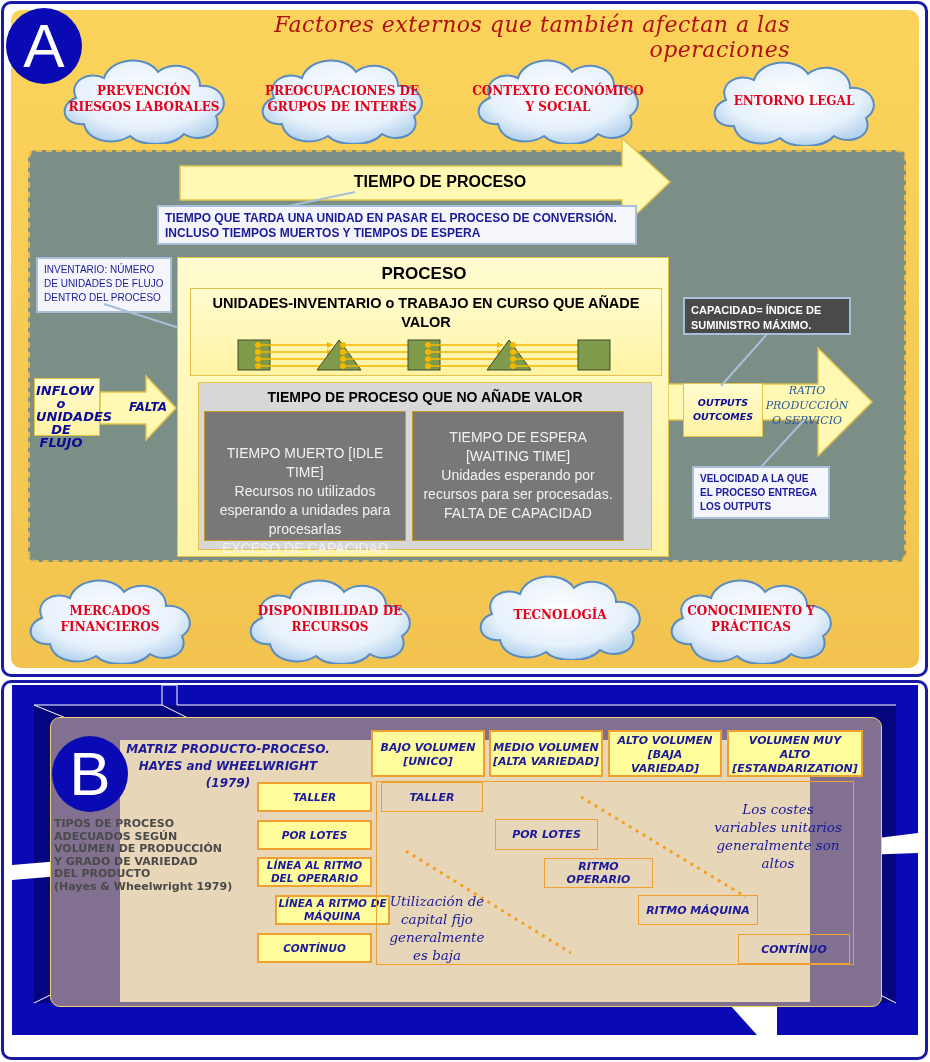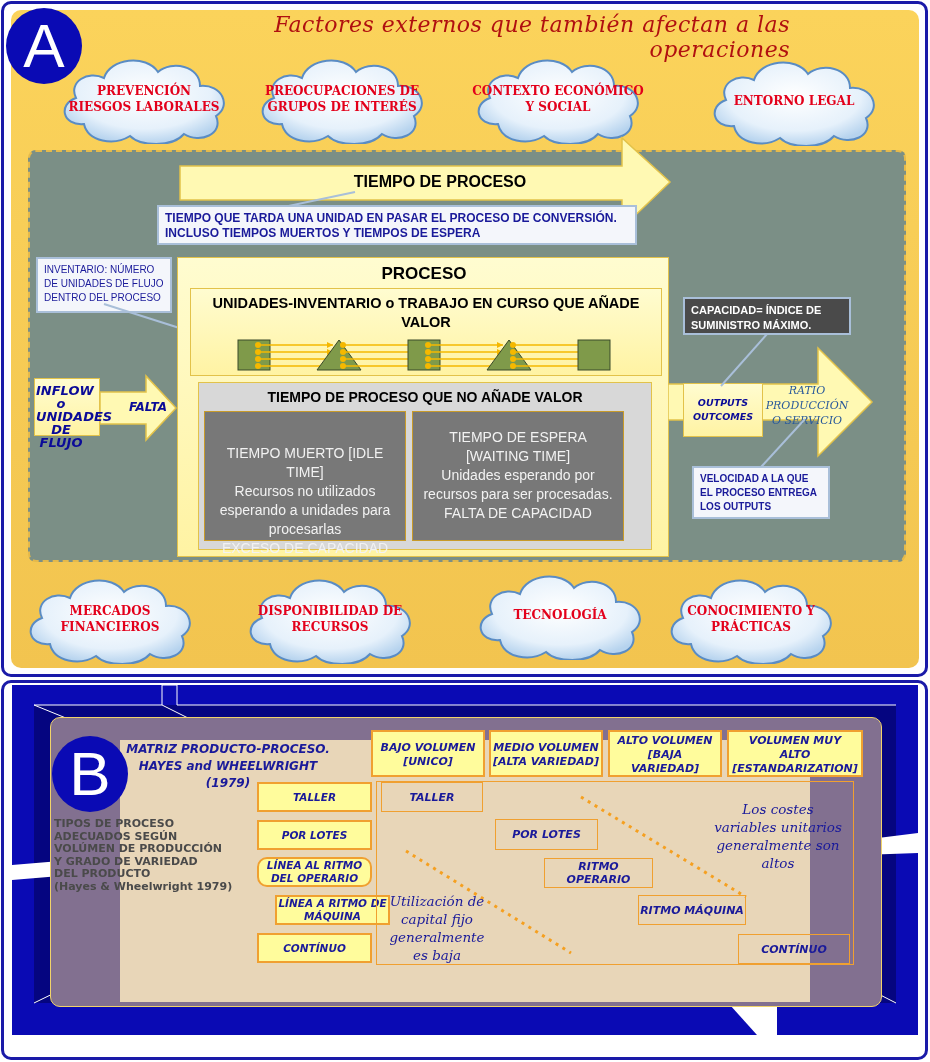--- a/index.html
+++ b/index.html
@@ -314,33 +314,33 @@
     <div class="abs b-head" style="left: 608px; top: 730px; width: 114px; height: 47px; white-space: pre-line; padding-top: 2px;">ALTO VOLUMEN
 [BAJA
 VARIEDAD]</div>
     <div class="abs b-head" style="left: 727px; top: 730px; width: 136px; height: 47px; white-space: pre-line; padding-top: 2px;">VOLUMEN MUY
 ALTO
 [ESTANDARIZATION]</div>
   </div>
 <div id="b-rows">
     <div class="abs b-row" style="left: 257px; top: 782px; width: 115px; height: 30px; white-space: pre-line;">TALLER</div>
     <div class="abs b-row" style="left: 257px; top: 820px; width: 115px; height: 30px; white-space: pre-line;">POR LOTES</div>
-    <div class="abs b-row" style="left: 257px; top: 857px; width: 115px; height: 30px; white-space: pre-line; border-radius: 10px;">LÍNEA AL RITMO
+    <div class="abs b-row" style="left: 257px; top: 857px; width: 115px; height: 30px; white-space: pre-line;">LÍNEA AL RITMO
 DEL OPERARIO</div>
     <div class="abs b-row" style="left: 275px; top: 895px; width: 115px; height: 30px; white-space: pre-line;">LÍNEA A RITMO DE
 MÁQUINA</div>
     <div class="abs b-row" style="left: 257px; top: 933px; width: 115px; height: 30px; white-space: pre-line;">CONTÍNUO</div>
   </div>
 
 <div class="abs" style="left:376px;top:781px;width:478px;height:184px;border:1.5px solid #f0a030;"></div>
 <div id="b-cells">
     <div class="abs b-cell" style="left: 381px; top: 782px; width: 102px; height: 30px;">TALLER</div>
     <div class="abs b-cell" style="left: 495px; top: 819px; width: 103px; height: 31px;">POR LOTES</div>
     <div class="abs b-cell" style="left: 544px; top: 858px; width: 109px; height: 30px;">RITMO OPERARIO</div>
-    <div class="abs b-cell" style="left: 638px; top: 895px; width: 108px; height: 30px;">RITMO MÁQUINA</div>
+    <div class="abs b-cell" style="left: 638px; top: 895px; width: 120px; height: 30px;">RITMO MÁQUINA</div>
     <div class="abs b-cell" style="left: 738px; top: 934px; width: 112px; height: 30px;">CONTÍNUO</div>
   </div>
 
 <svg class="abs" style="left:376px;top:781px;" width="480" height="190">
   <line x1="205" y1="16" x2="370" y2="116" stroke="#f5a020" stroke-width="3" stroke-dasharray="3,5"></line>
   <line x1="30" y1="70" x2="195" y2="172" stroke="#f5a020" stroke-width="3" stroke-dasharray="3,5"></line>
 </svg>
 
 <div class="abs b-note" style="left:712px;top:800px;width:132px;">Los costes variables unitarios generalmente son altos</div>
 <div class="abs b-note" style="left:382px;top:892px;width:110px;">Utilización de capital fijo generalmente es baja</div>

